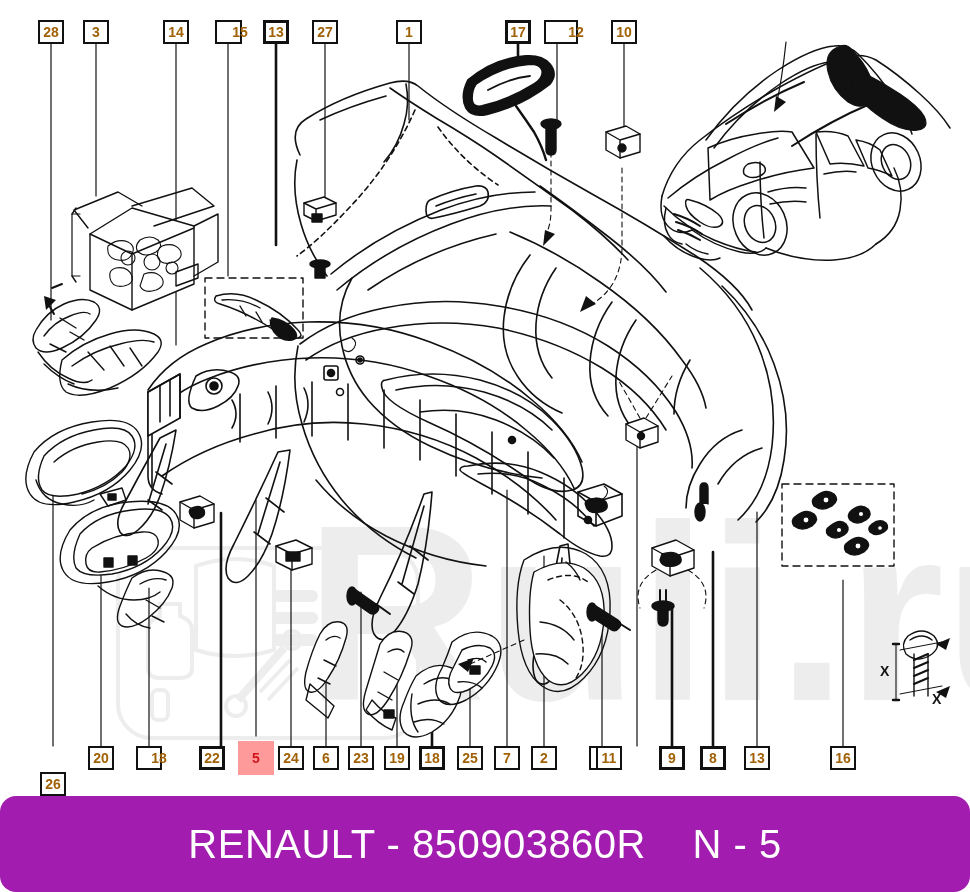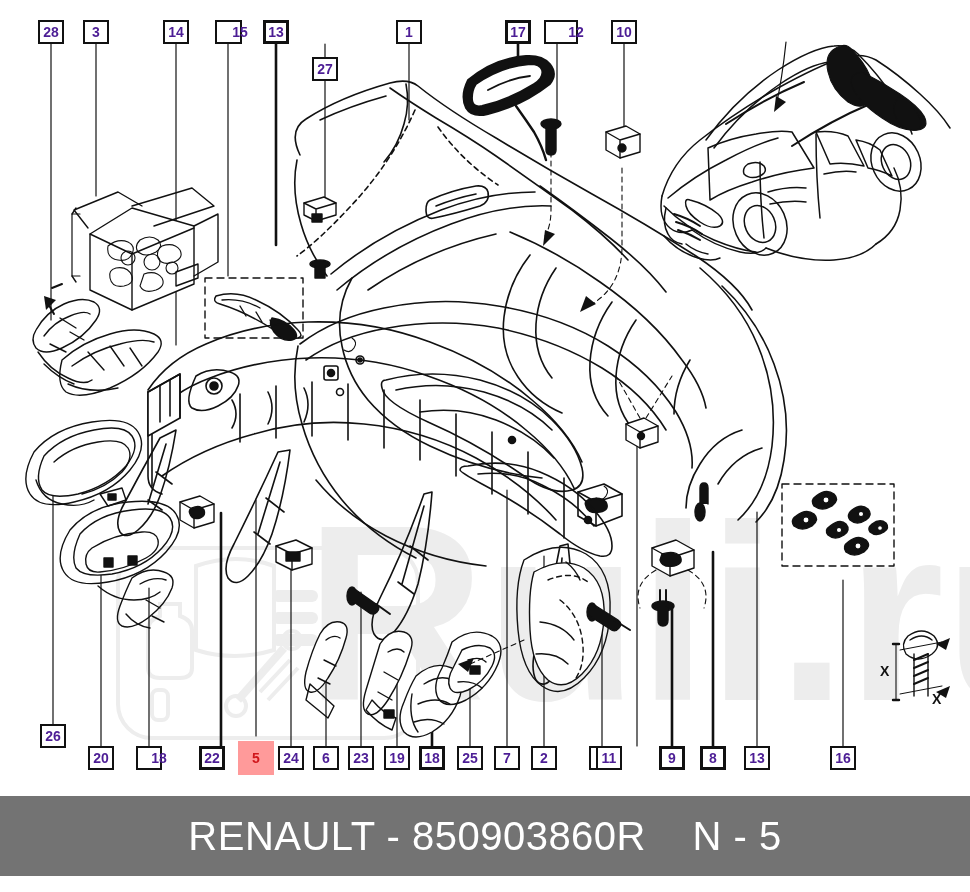--- a/index.html
+++ b/index.html
@@ -7,30 +7,30 @@
   body{width:970px;height:892px;overflow:hidden;font-family:"Liberation Sans",sans-serif;}
   #page{position:relative;width:970px;height:892px;background:#fff;}
 
   
   #diagram{position:absolute;left:0;top:0;width:970px;height:796px;background:#fff;}
   #diagram svg{position:absolute;left:0;top:0;}
 
   
   .callout{position:absolute;width:26px;height:24px;border:2px solid #111;background:#fff;
            display:flex;align-items:center;justify-content:center;
-           font-family:"Liberation Sans",sans-serif;font-size:14px;font-weight:700;color:#4c1d95;
+           font-family:"Liberation Sans",sans-serif;font-size:14px;font-weight:700;color:#a16207;
            line-height:1;box-sizing:border-box;z-index:40;}
   .callout.hl{border-color:#d0161b;color:#d0161b;background:#ffffff;
               box-shadow:0 0 0 5px rgba(255,110,110,.65);}
   .callout.hl::before{content:"";position:absolute;left:-7px;top:-7px;right:-7px;bottom:-7px;
               background:#ff9a9a;z-index:-1;border-radius:1px;}
 
   
-  #footer{position:absolute;left:0;top:796px;width:970px;height:80px;background:#737373;
-          display:flex;align-items:center;justify-content:center;z-index:50;}
+  #footer{position:absolute;left:0;top:796px;width:970px;height:96px;background:#a21caf;
+          display:flex;align-items:center;justify-content:center;z-index:50;border-radius:16px;}
   #footer .ftxt{font-family:"Liberation Sans",sans-serif;font-size:40px;color:#ffffff;
                 letter-spacing:.5px;white-space:pre;}
 
   
   #watermark{position:absolute;left:0;top:0;width:970px;height:796px;z-index:5;pointer-events:none;}
 </style>
 </head>
 <body>
 
 <div id="page">
@@ -484,38 +484,38 @@
         </div>
         <div class="callout" style="left: 163px; top: 20px;">
           <span>14</span>
         </div>
         <div class="callout" style="left: 215px; top: 20px; padding-left: 23px;">
           <span>15</span>
         </div>
         <div class="callout" style="left: 263px; top: 20px; border-width: 3px;">
           <span>13</span>
         </div>
-        <div class="callout" style="left: 312px; top: 20px; margin-top: 37px;">
+        <div class="callout" style="left: 312px; top: 20px;">
           <span>27</span>
         </div>
         <div class="callout" style="left: 396px; top: 20px;">
           <span>1</span>
         </div>
         <div class="callout" style="left: 505px; top: 20px; border-width: 3px;">
           <span>17</span>
         </div>
         <div class="callout" style="left: 544px; top: 20px; padding-left: 30px;">
           <span>12</span>
         </div>
         <div class="callout" style="left: 611px; top: 20px;">
           <span>10</span>
         </div>
       </div>
     <div id="callouts-bottom">
-        <div class="callout" style="left: 40px; top: 724px;">
+        <div class="callout" style="left: 40px; top: 772px;">
           <span>26</span>
         </div>
         <div class="callout" style="left: 88px; top: 746px;">
           <span>20</span>
         </div>
         <div class="callout" style="left: 136px; top: 746px; padding-left: 20px;">
           <span>18</span>
         </div>
         <div class="callout" style="left: 199px; top: 746px; border-width: 3px;">
           <span>22</span>

